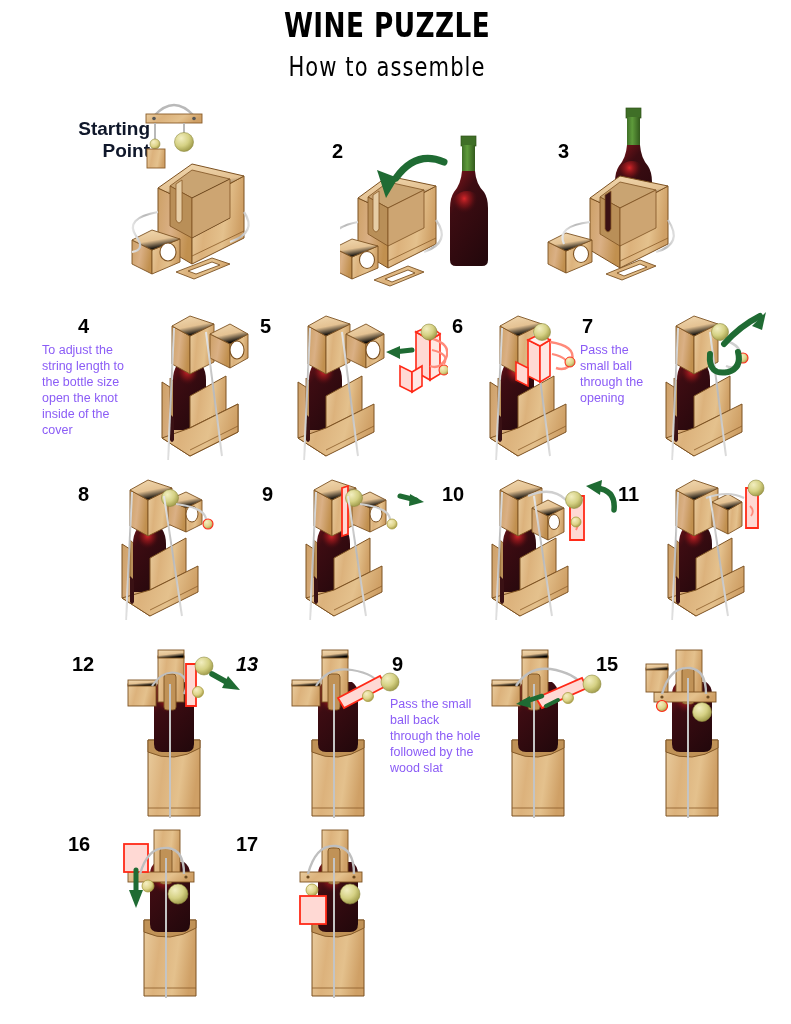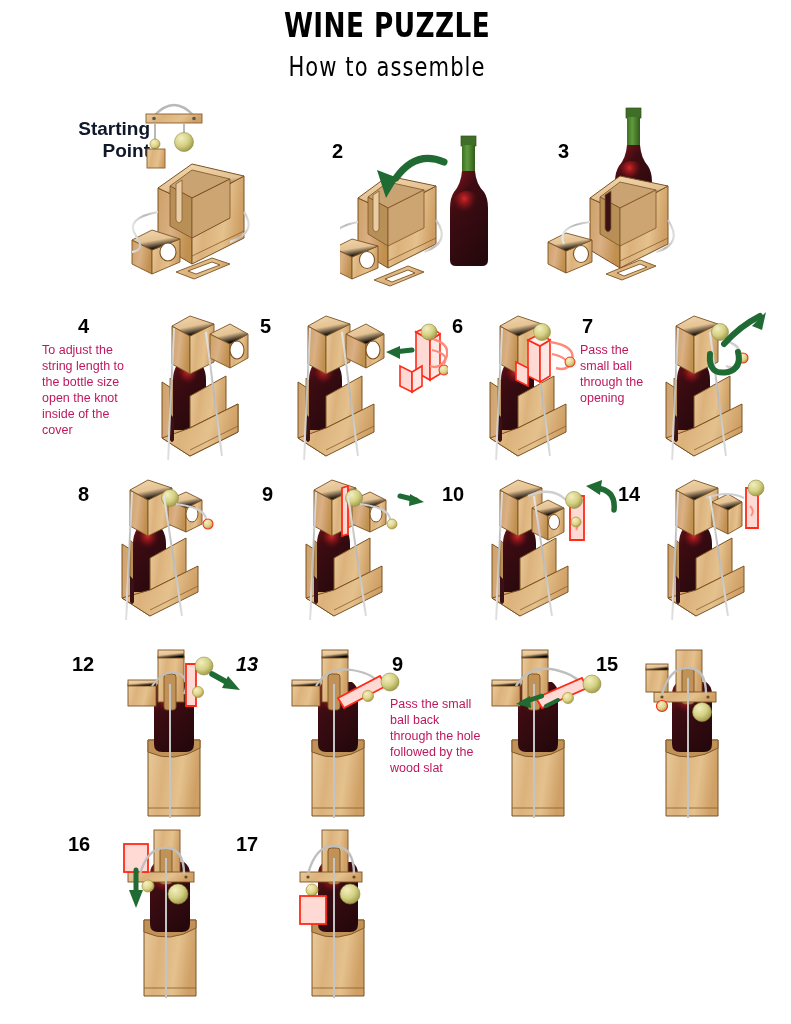--- a/index.html
+++ b/index.html
@@ -69,21 +69,21 @@
     line-height: 1.15;
     text-align: right;
     color: #0f172a;
     white-space: pre-line;
   }
   .step-text {
     position: absolute;
     font-family: "Liberation Sans", sans-serif;
     font-size: 12.5px;
     line-height: 1.28;
-    color: #be185d;
+    color: #8b5cf6;
     white-space: pre-line;
   }
   .art {
     position: absolute;
     display: block;
   }
 
   
   .logo-block {
     position: absolute;
@@ -618,21 +618,21 @@
       <path d="M28 14 L22 142" fill="none" stroke="url(#stringGrad)" stroke-width="2"></path>
       <path d="M60 18 L78 138" fill="none" stroke="url(#stringGrad)" stroke-width="2"></path>
       <g>
         <path d="M140 32 Q142 12 122 10" fill="none" stroke="#1f6b33" stroke-width="5.5" stroke-linecap="round"></path>
         <path d="M112 8 L128 2 L126 17 Z" fill="#1f6b33"></path>
       </g>
     </svg>
   </div>
 
   <div class="panel" style="left:610px; top:478px; width:180px; height:150px;">
-    <div class="step-num" style="left:8px; top:6px;">14</div>
+    <div class="step-num" style="left:8px; top:6px;">11</div>
     <svg class="art" style="left:40px; top:0px;" width="140" height="150" viewBox="0 0 140 150">
       <g>
         <path d="M18 66 L18 120 L46 138 L46 84 Z" fill="url(#woodSide)" stroke="#7d5222" stroke-width="1"></path>
         <path d="M26 62 L26 100 L46 112 L46 80 Z" fill="#b98f58" stroke="#7d5222" stroke-width="0.8"></path>
         <g>
           <rect x="40" y="26" width="12" height="8" fill="#2f5218"></rect>
           <path d="M40 34 Q39 44 33 51 Q29 57 29 66 L29 114 L62 114 L62 66 Q62 57 58 51 Q52 44 51 34 Z" fill="url(#glassGrad)"></path>
           <ellipse cx="46" cy="68" rx="15" ry="17" fill="url(#glassHot)"></ellipse>
         </g>
         <path d="M46 80 L46 112 L82 94 L82 60 Z" fill="url(#woodFront)" stroke="#7d5222" stroke-width="1"></path>

